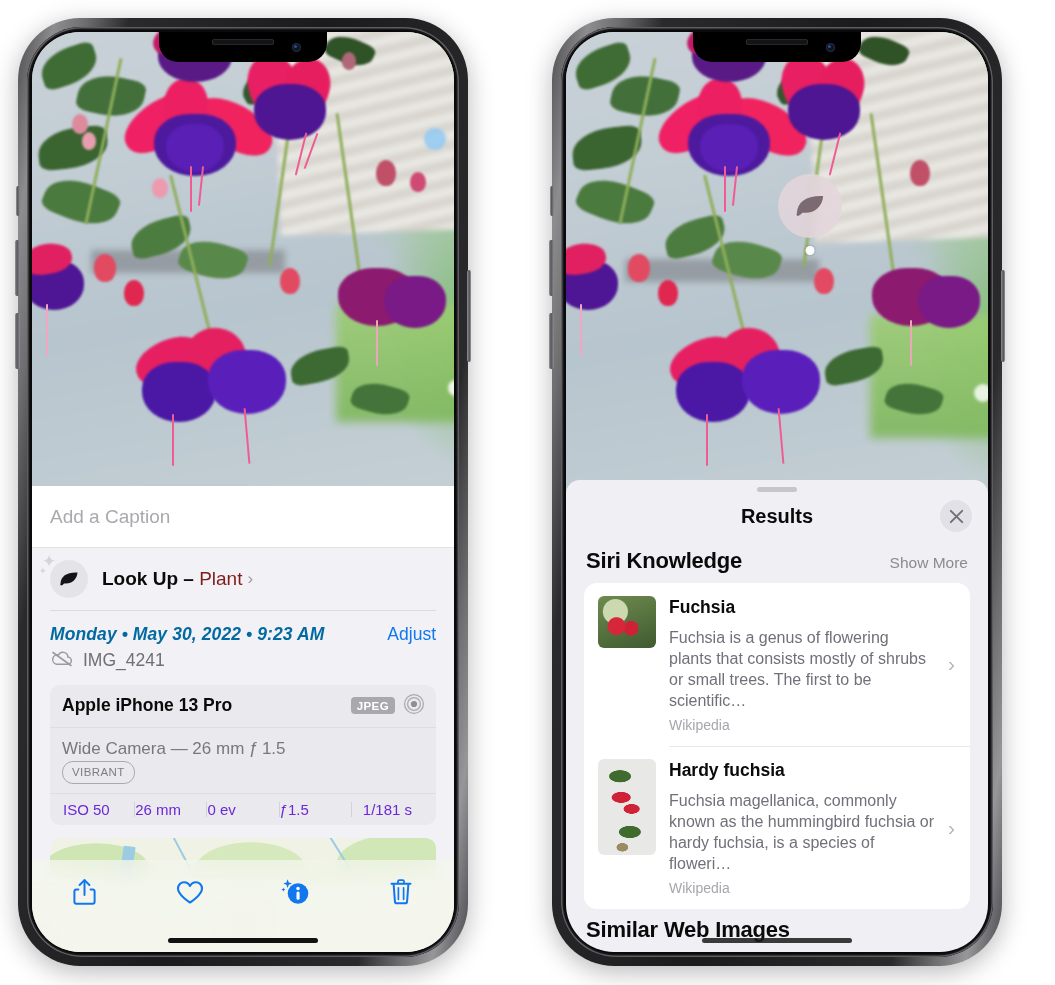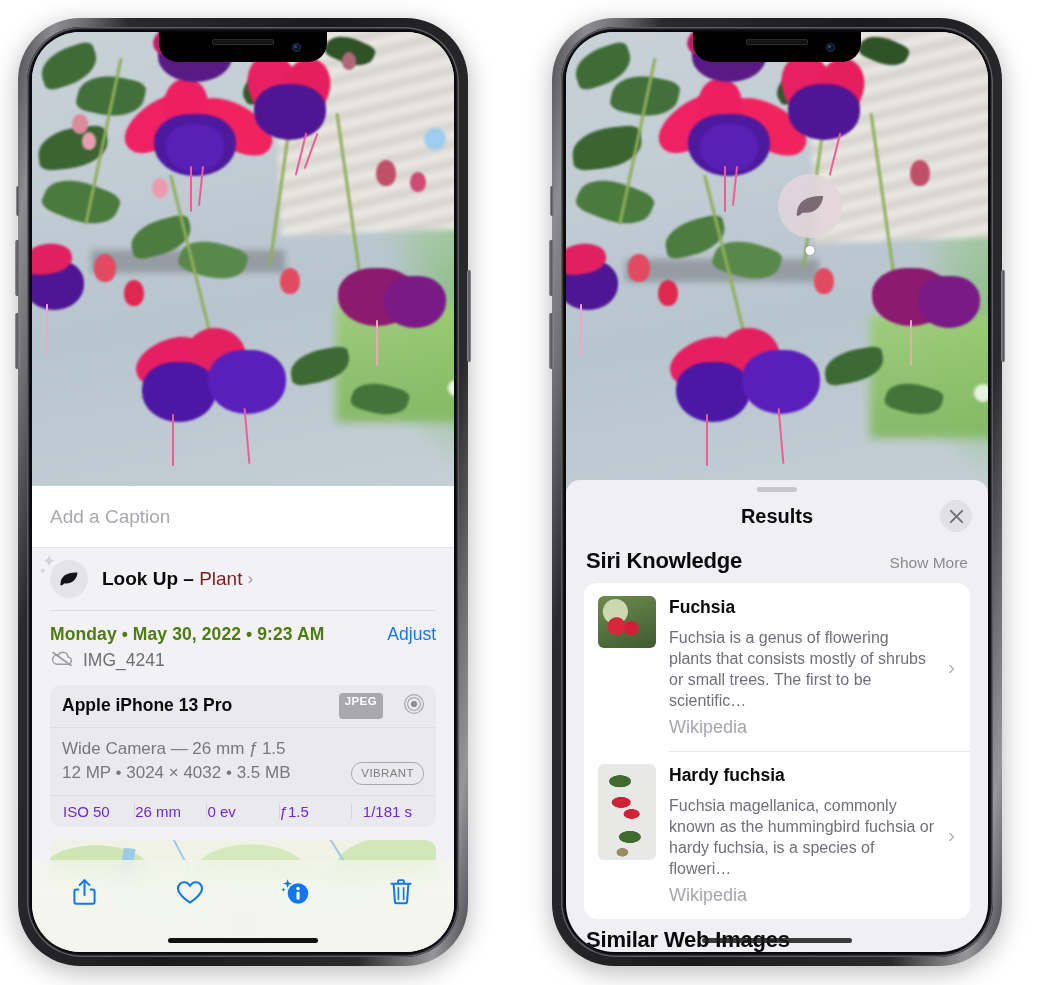--- a/index.html
+++ b/index.html
@@ -123,34 +123,34 @@
   .sparkle.s2{ left:-11px; top:7px; font-size:9px; }
   .lookup-text{ font-size:19px; font-weight:bold; color:#0a0a0a; }
   .lookup-text .dash{ font-weight:bold; }
   .lookup-sub{ font-weight:normal; color:#7f1d1d; }
   .chev-small{ color:#9a9a9f; font-size:17px; margin-left:5px; }
 
   .divider{ height:.8px; background:#dcdce0; margin:0 18px; }
 
   .date-row{ display:flex; align-items:center; justify-content:space-between;
              padding:13px 18px 0 18px; }
-  .date-text{ font-size:17.5px; font-weight:bold; color:#4d7c0f; letter-spacing:.1px; }
+  .date-text{ font-size:17.5px; font-weight:bold; color:#0369a1; letter-spacing:.1px;font-style:italic; }
   .adjust-link{ font-size:17.5px; color:#1177ef; }
   .file-row{ display:flex; align-items:center; padding:5px 18px 0 18px; gap:9px; }
   .file-name{ font-size:17.5px; color:#6f6f75; }
 
   .meta-card{
     margin:14px 18px 0 18px; background:#eaeaee; border-radius:10px; overflow:hidden;
   }
   .meta-head{
     display:flex; align-items:center; justify-content:space-between;
     padding:8px 11px 8px 12px; border-bottom:.8px solid #dedee2;
   }
   .meta-device{ font-size:17.5px; font-weight:bold; color:#0a0a0a; }
-  .meta-head-right{ display:flex; gap:20px; }
+  .meta-head-right{ display:flex; align-items:center; gap:8px; }
   .jpeg-badge{
     background:#a8a8ae; color:#fff; font-size:11.5px; font-weight:bold;
     padding:2.5px 6px; border-radius:4px; letter-spacing:.4px;
   }
   .meta-body{ padding:9px 12px 9px 12px; }
   .meta-line{ font-size:17px; color:#77777d; line-height:1.45; }
   .meta-line2{ display:flex; align-items:center; justify-content:space-between; }
   .vibrant-badge{
     border:1.2px solid #a9a9af; color:#7d7d83; border-radius:11px;
     font-size:11.5px; padding:2px 9px; letter-spacing:.4px;
@@ -243,21 +243,21 @@
       radial-gradient(ellipse 26% 9% at 40% 40%, #cf2237 0 60%, transparent 66%),
       radial-gradient(ellipse 22% 8% at 58% 52%, #d02338 0 60%, transparent 66%),
       radial-gradient(ellipse 30% 10% at 38% 18%, #3f6b2e 0 60%, transparent 66%),
       radial-gradient(ellipse 30% 10% at 55% 76%, #3f6b2e 0 60%, transparent 66%),
       radial-gradient(ellipse 16% 7% at 42% 92%, #9a8b63 0 60%, transparent 66%),
       #e8e8e6;
   }
   .kn-text{ flex:1; min-width:0; padding-right:22px; }
   .kn-title{ font-size:17.5px; font-weight:bold; color:#0a0a0a; line-height:1.3; }
   .kn-desc{ font-size:16px; color:#70707a; line-height:1.31; margin-top:9px; }
-  .kn-src{ font-size:18px; color:#a6a6ad; margin-top:5px; }
+  .kn-src{ font-size:14px; color:#a6a6ad; margin-top:5px; }
   .kn-chev{ position:absolute; right:15px; top:50%; transform:translateY(-50%);
             color:#b4b4ba; font-size:21px; }
   .kn-sep{ height:.8px; background:#e8e8ec; margin-left:85px; }
 
   .images-row{ display:flex; gap:2px; margin-top:8px; padding:0 18px; }
   .web-img{ width:100px; height:96px; flex:0 0 100px; }
   .w1{ background:
       radial-gradient(circle at 52% 60%, #a31f86 0 20%, transparent 22%),
       radial-gradient(circle at 50% 44%, #f2b8d8 0 12%, transparent 14%),
       radial-gradient(circle at 30% 18%, #dfe06a 0 9%, transparent 11%),
@@ -428,21 +428,20 @@
                   <circle cx="11" cy="11" r="9.4" fill="none" stroke="#a9a9af" stroke-width="1.3"></circle>
                   <circle cx="11" cy="11" r="6.4" fill="none" stroke="#a9a9af" stroke-width="1.3"></circle>
                   <circle cx="11" cy="11" r="3.1" fill="#8e8e94"></circle>
                 </svg>
               </span>
             </span>
           </div>
           <div class="meta-body">
             <div class="meta-line">Wide Camera — 26 mm ƒ 1.5</div>
             <div class="meta-line meta-line2">
-              <span>12 MP • 3024 × 4032 • 3.5 MB</span>
               <span class="vibrant-badge">VIBRANT</span>
             </div>
           </div>
           <div class="exif-row">
             <span class="exif-cell first">ISO 50</span>
             <span class="exif-sep"></span>
             <span class="exif-cell">26 mm</span>
             <span class="exif-sep"></span>
             <span class="exif-cell">0 ev</span>
             <span class="exif-sep"></span>

